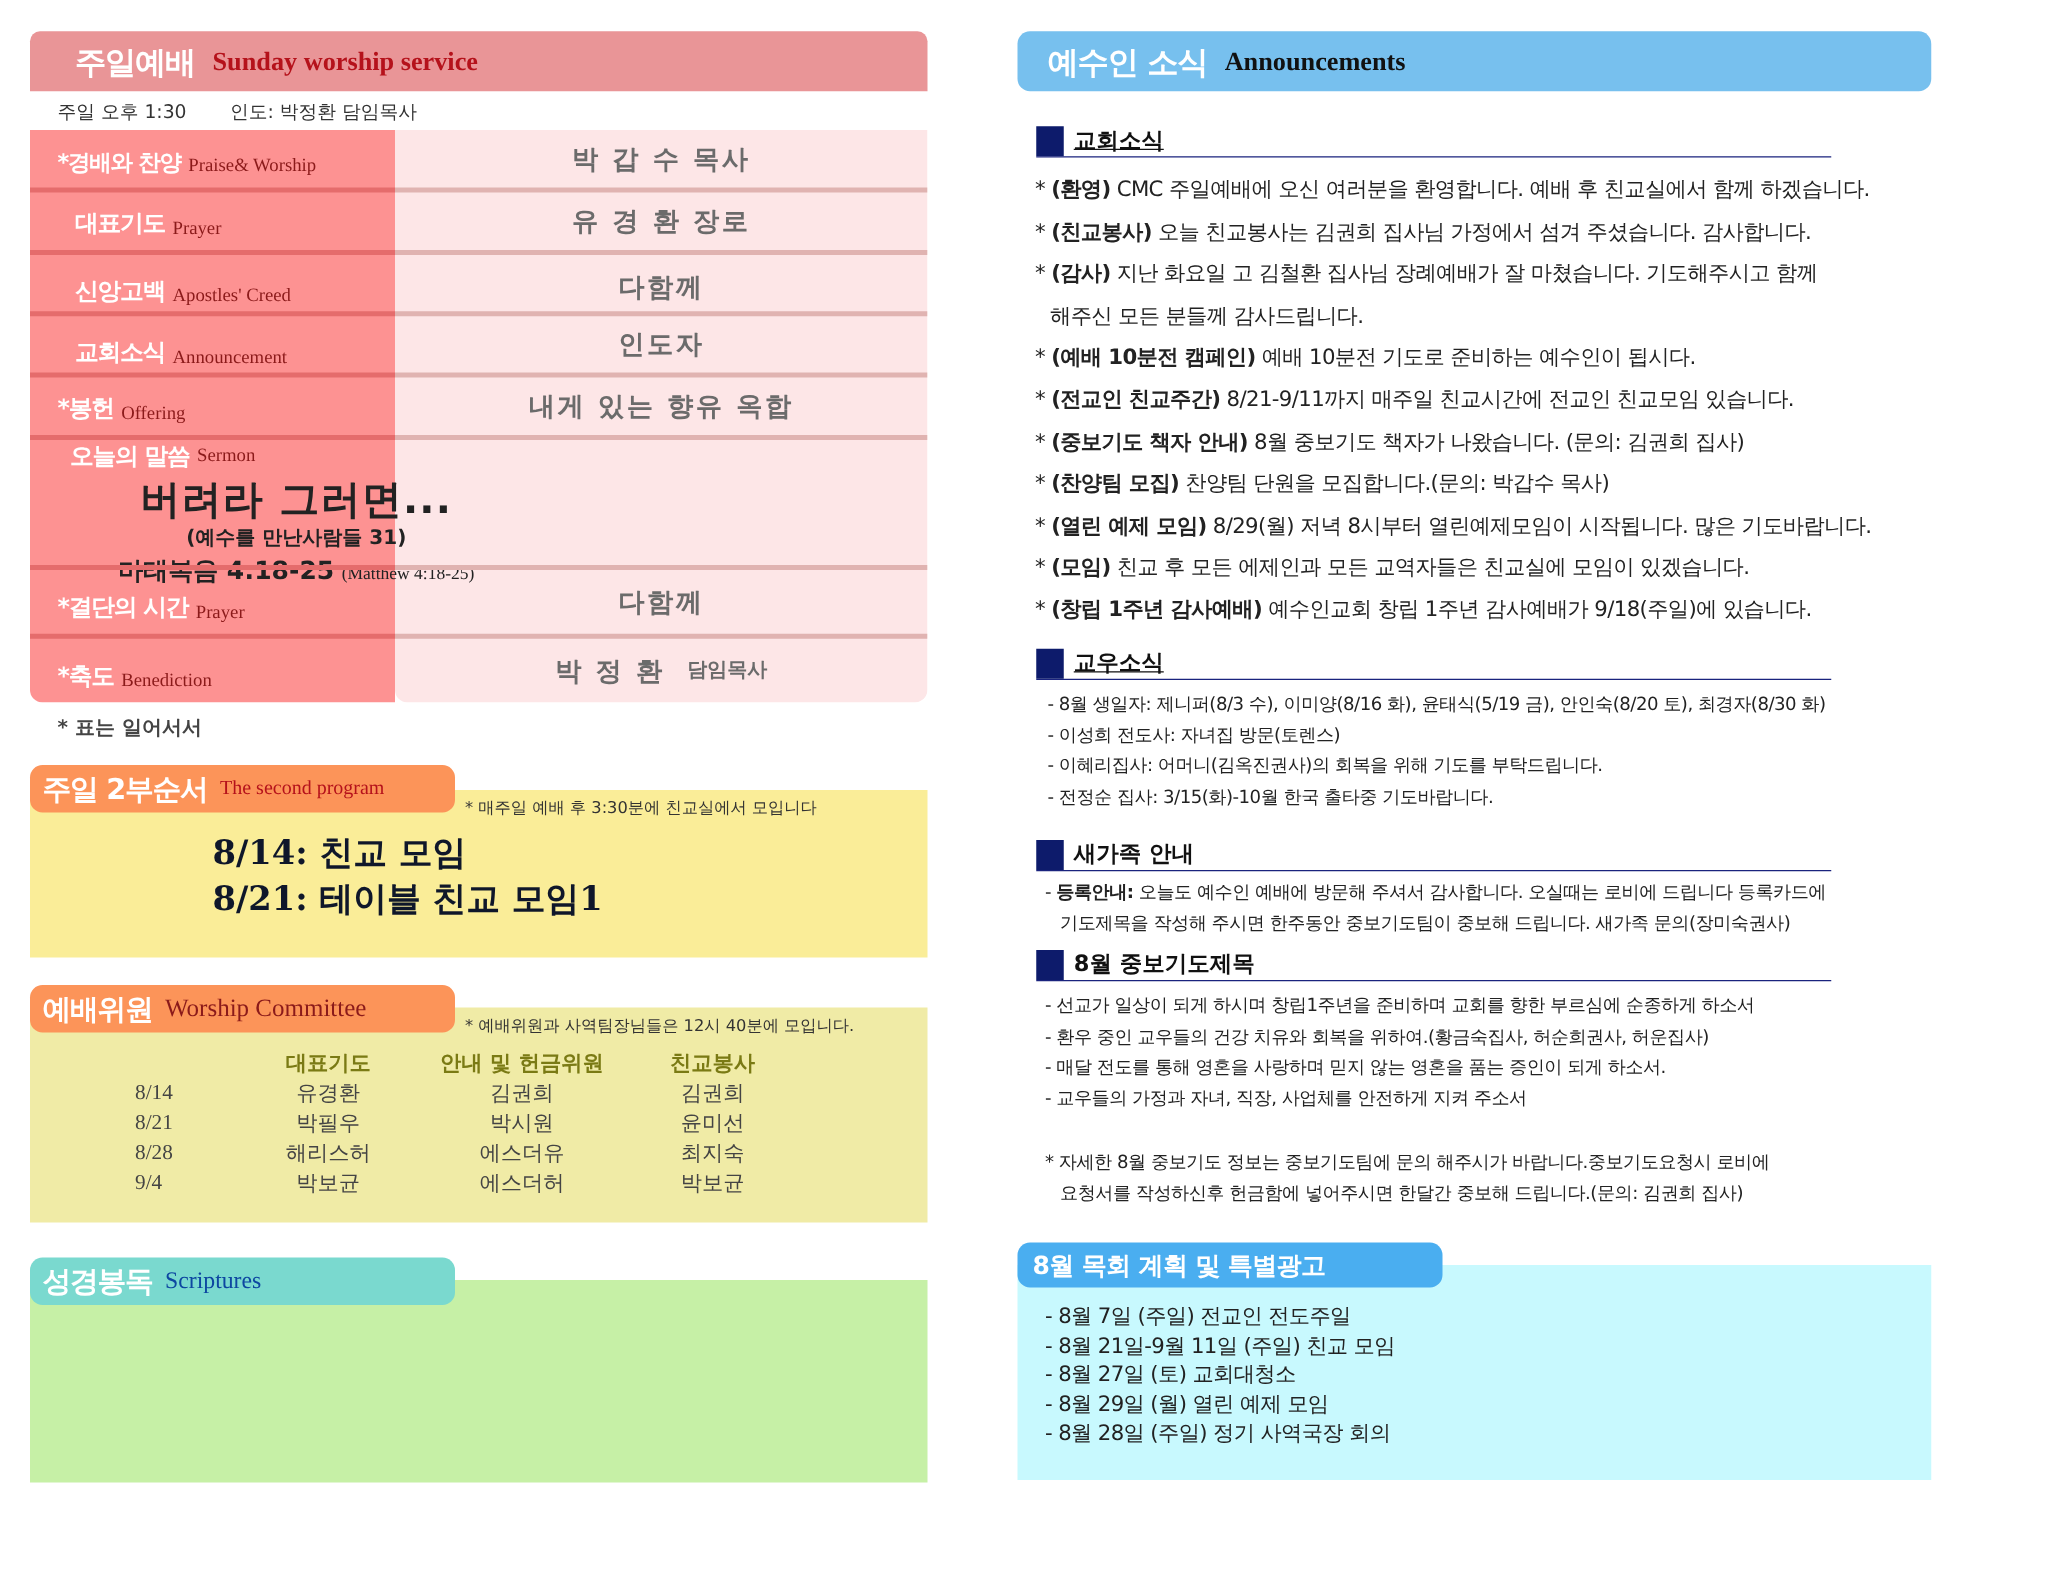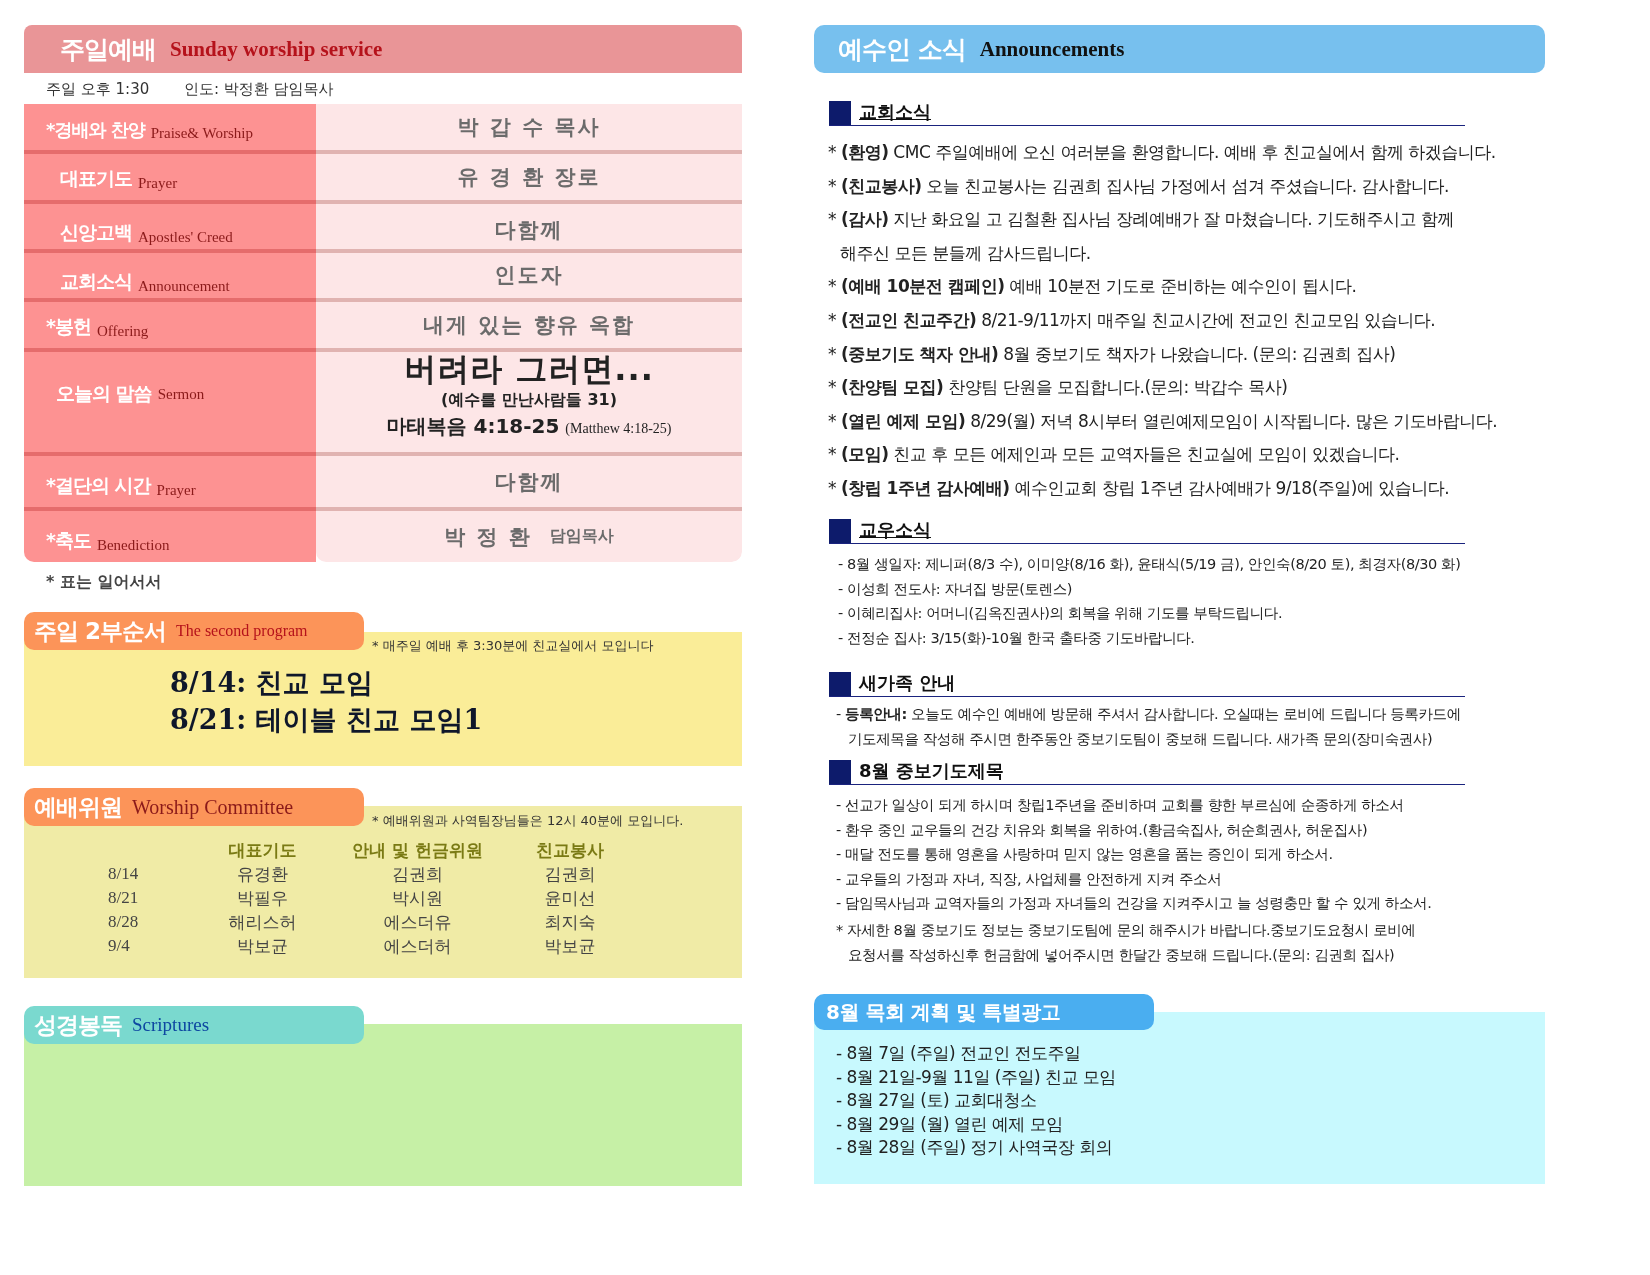--- a/index.html
+++ b/index.html
@@ -166,21 +166,21 @@
         <span class="lbl-ko">*봉헌</span>
         <span class="lbl-en">Offering</span>
       </div>
     <div class="val">내게 있는 향유 옥합</div>
   </div>
   <div class="row-sep" style="top:244px;">
       <div class="l"></div>
       <div class="r"></div>
     </div>
 
-  <div class="order-row" style="top:248px;height:84px;">
+  <div class="order-row" style="top:248px;height:84px;flex-direction:column;">
     <div class="lbl" style="align-items:center;padding-bottom:0;padding-left:32px;">
         <span class="lbl-ko">오늘의 말씀</span>
         <span class="lbl-en">Sermon</span>
       </div>
     <div class="val sermon-box">
       <div class="sermon-title">버려라 그러면...</div>
       <div class="sermon-sub">(예수를 만난사람들 31)</div>
       <div class="sermon-ref"><span>마태복음 4:18-25</span><span class="en">(Matthew 4:18-25)</span></div>
     </div>
   </div>
@@ -315,21 +315,20 @@
 
 <div class="sec-title" style="top:761px;">
   <div class="sq"></div>
   <div class="t">8월 중보기도제목</div>
 </div>
 <div class="small-list" style="left:836px;top:793px;">
   <div>- 선교가 일상이 되게 하시며 창립1주년을 준비하며 교회를 향한 부르심에 순종하게 하소서</div>
   <div>- 환우 중인 교우들의 건강 치유와 회복을 위하여.(황금숙집사, 허순희권사, 허운집사)</div>
   <div>- 매달 전도를 통해 영혼을 사랑하며 믿지 않는 영혼을 품는 증인이 되게 하소서.</div>
   <div>- 교우들의 가정과 자녀, 직장, 사업체를 안전하게 지켜 주소서</div>
-  <div>- 담임목사님과 교역자들의 가정과 자녀들의 건강을 지켜주시고 늘 성령충만 할 수 있게 하소서.</div>
 </div>
 <div class="small-list" style="left:836px;top:918px;">
   <div>* 자세한 8월 중보기도 정보는 중보기도팀에 문의 해주시가 바랍니다.중보기도요청시 로비에</div>
   <div style="padding-left:12px;">요청서를 작성하신후 헌금함에 넣어주시면 한달간 중보해 드립니다.(문의: 김권희 집사)</div>
 </div>
 
 <div class="abs plan-box"></div>
 <div class="abs plan-tab">
   <span>8월 목회 계획 및 특별광고</span>
 </div>

